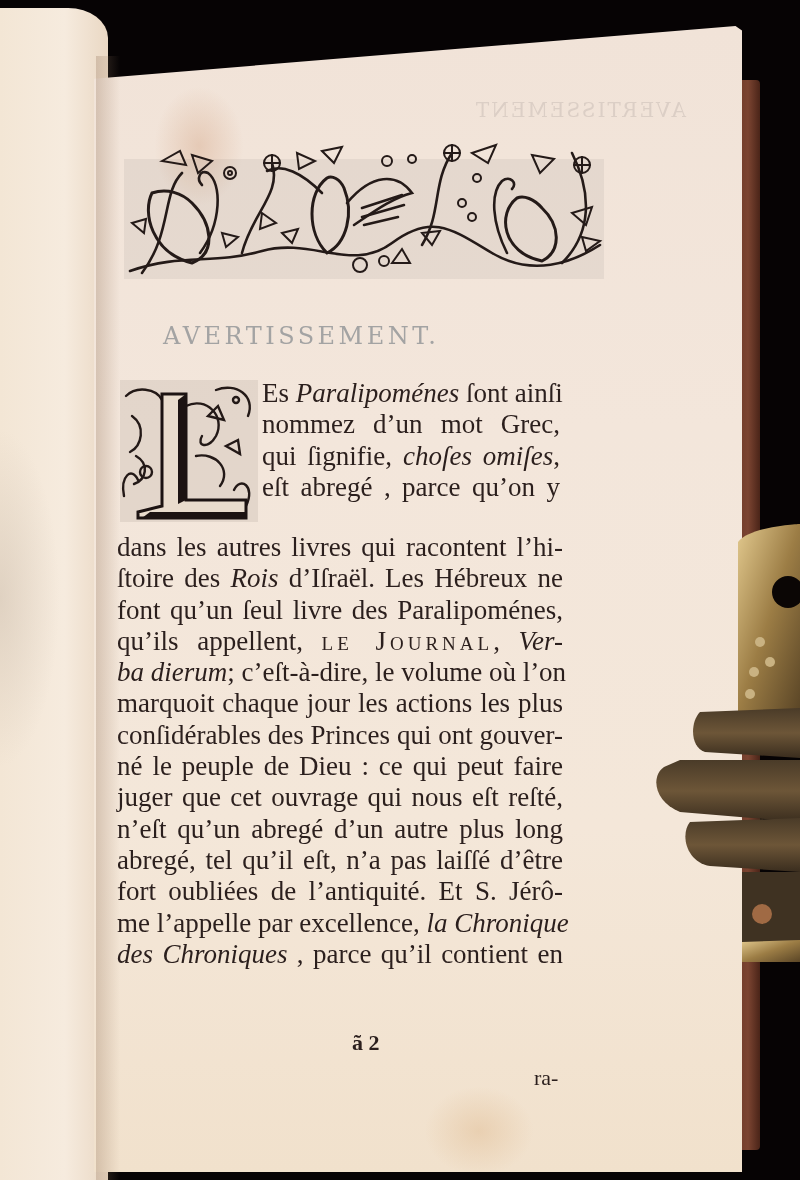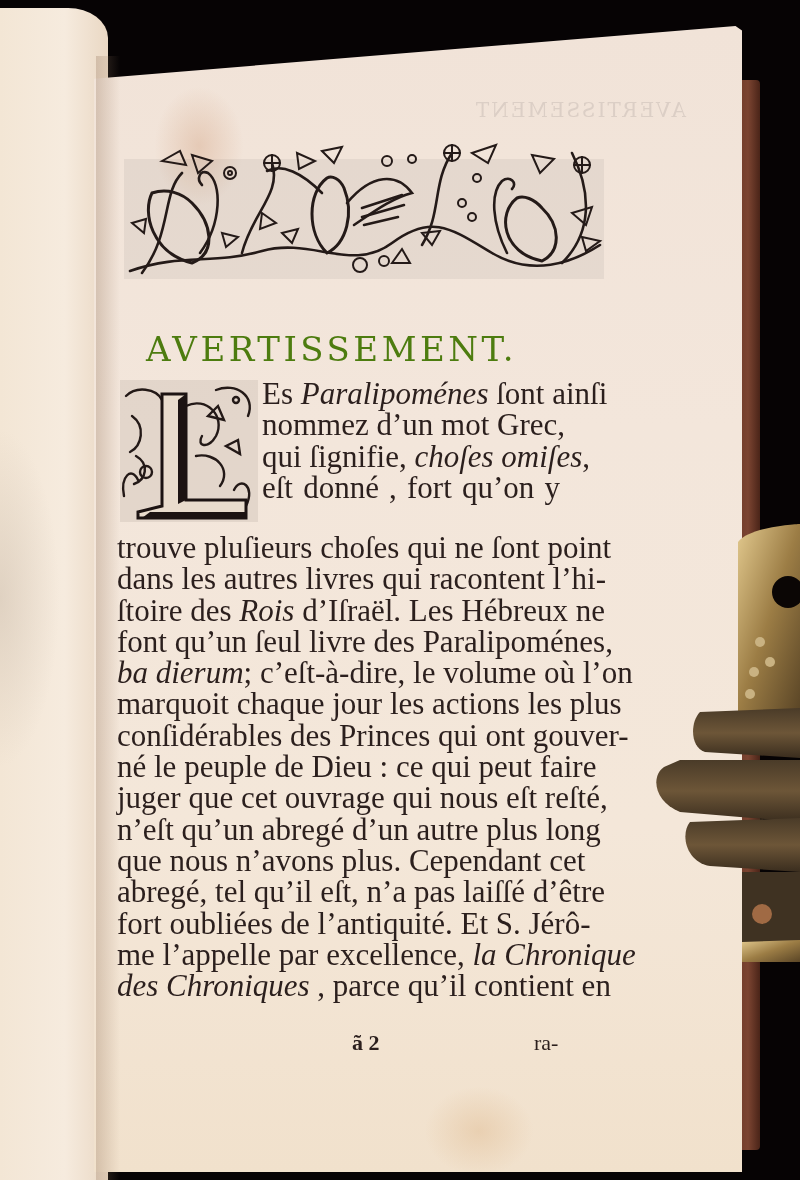--- a/index.html
+++ b/index.html
@@ -54,35 +54,35 @@
     color: rgba(120,110,110,0.18); letter-spacing: 2px;
     transform: scaleX(-1);
   }
 
   
   .headpiece {
     position: absolute; left: 122px; top: 133px; width: 484px; height: 150px;
   }
 
   .title {
-    position: absolute; left: 146px; top: 306px;
+    position: absolute; left: 163px; top: 306px;
     font-family: "DejaVu Serif", serif;
-    font-size: 34px; letter-spacing: 3.5px; color: #4d7c0f;
+    font-size: 24px; letter-spacing: 3.5px; color: #a3a3a3;
     font-weight: normal;
   }
 
   
   .initial {
     position: absolute; left: 116px; top: 376px; width: 146px; height: 150px;
   }
 
   .text {
     position: absolute; color: #2b1f1d;
     font-family: "Liberation Serif", serif;
-    font-size: 31px; line-height: 31.3px;
+    font-size: 27px; line-height: 31.3px;
     white-space: nowrap;
   }
   .line { display: block; text-align: justify; text-align-last: justify; height: 31.3px; }
   .narrow { left: 262px; top: 378px; width: 298px; }
   .wide { left: 117px; top: 532px; width: 446px; }
   .it { font-style: italic; }
   .sc { font-variant: small-caps; letter-spacing: 4px; }
   .sig {
     position: absolute; top: 1030px; font-family: "Liberation Serif", serif;
     font-size: 22px; color: #2b1f1d; font-weight: bold;
@@ -179,43 +179,42 @@
     </g>
     <path d="M46 18 L70 18 L70 124 L130 124 L130 142 L22 142 L22 136 L46 130 Z" fill="#e9dccd" stroke="#1c1312" stroke-width="3"></path>
     <path d="M62 24 L70 18 L70 124 L62 128 Z" fill="#1c1312"></path>
     <path d="M26 142 L130 142 L130 136 L34 136 Z" fill="#1c1312"></path>
   </svg>
 
   <div class="text narrow">
     <span class="line"><span>Es </span><span class="it">Paralipoménes</span><span> ſont ainſi</span></span>
     <span class="line"><span>nommez d’un mot Grec,</span></span>
     <span class="line"><span>qui ſignifie, </span><span class="it">choſes omiſes</span><span>,</span></span>
-    <span class="line"><span>eſt donné , fort qu’on y</span></span>
+    <span class="line"><span>eſt abregé , parce qu’on y</span></span>
   </div>
 
   <div class="text wide">
-    <span class="line"><span>trouve pluſieurs choſes qui ne ſont point</span></span>
     <span class="line"><span>dans les autres livres qui racontent l’hi-</span></span>
     <span class="line"><span>ſtoire des </span><span class="it">Rois</span><span> d’Iſraël. Les Hébreux ne</span></span>
     <span class="line"><span>font qu’un ſeul livre des Paralipoménes,</span></span>
+    <span class="line"><span>qu’ils appellent, </span><span class="sc">le Journal</span><span>, </span><span class="it">Ver-</span></span>
     <span class="line"><span class="it">ba dierum</span><span>; c’eſt-à-dire, le volume où l’on</span></span>
     <span class="line"><span>marquoit chaque jour les actions les plus</span></span>
     <span class="line"><span>conſidérables des Princes qui ont gouver-</span></span>
     <span class="line"><span>né le peuple de Dieu : ce qui peut faire</span></span>
     <span class="line"><span>juger que cet ouvrage qui nous eſt reſté,</span></span>
     <span class="line"><span>n’eſt qu’un abregé d’un autre plus long</span></span>
-    <span class="line"><span>que nous n’avons plus. Cependant cet</span></span>
     <span class="line"><span>abregé, tel qu’il eſt, n’a pas laiſſé d’être</span></span>
     <span class="line"><span>fort oubliées de l’antiquité. Et S. Jérô-</span></span>
     <span class="line"><span>me l’appelle par excellence, </span><span class="it">la Chronique</span></span>
     <span class="line"><span class="it">des Chroniques</span><span> , parce qu’il contient en</span></span>
   </div>
 
   <div class="sig" style="left:352px;text-align:right;">ã 2</div>
-  <div class="sig" style="left:534px; font-weight:normal;">ra-</div>
+  <div class="sig" style="left:534px; font-weight:normal;margin-top:35px;">ra-</div>
 
   <svg class="clasp" viewBox="0 0 150 440">
     <defs>
       <linearGradient id="brass" x1="0" y1="0" x2="1" y2="1">
         <stop offset="0" stop-color="#e2c98e"></stop>
         <stop offset="0.5" stop-color="#9c7d45"></stop>
         <stop offset="1" stop-color="#5a4526"></stop>
       </linearGradient>
       <linearGradient id="brassDark" x1="0" y1="0" x2="0" y2="1">
         <stop offset="0" stop-color="#4a3b28"></stop>

